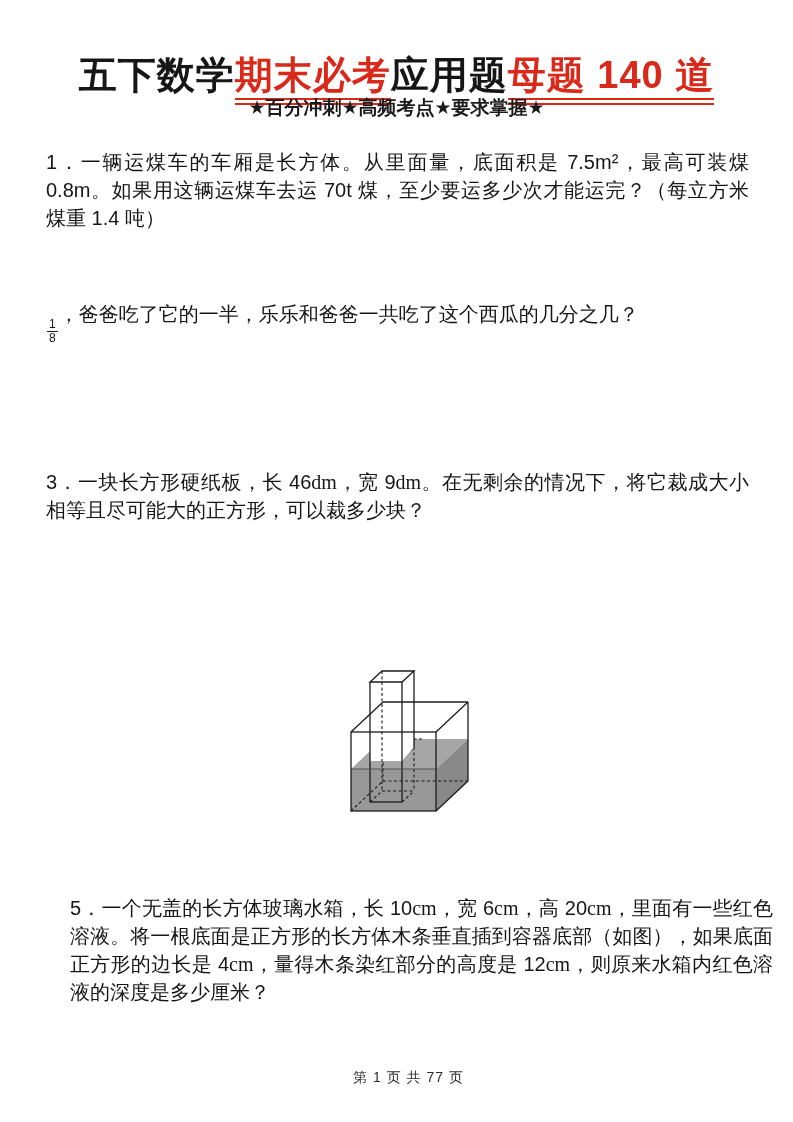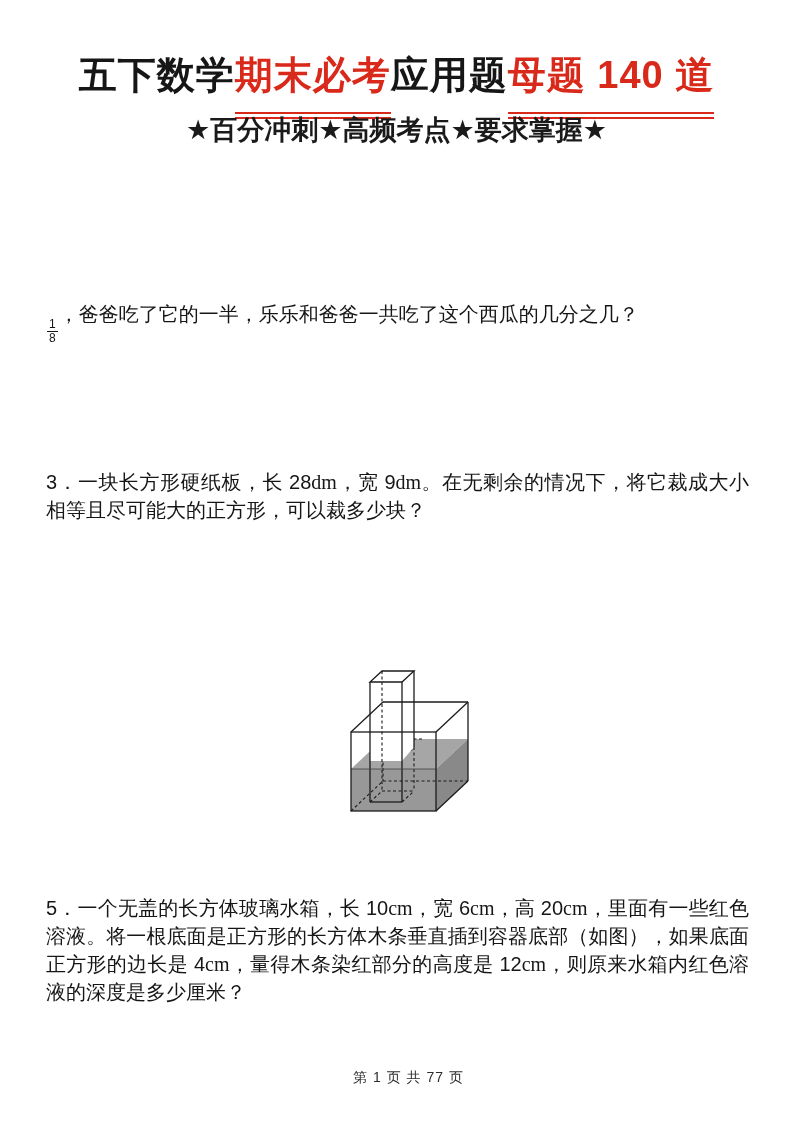--- a/index.html
+++ b/index.html
@@ -12,31 +12,31 @@
     color:#161616;
     overflow:hidden;
   }
   .title{
     position:absolute;top:54px;left:0;width:100%;
     margin:0;text-align:center;
     font-size:38px;font-weight:bold;line-height:1.15;
     letter-spacing:1px;white-space:nowrap;
   }
   .title .red{color:#d9291a;}
-  .title .u-dbl{border-bottom:7px double #d9291a;padding-bottom:16px;}
+  .title .u-dbl{border-bottom:7px double #d9291a;padding-bottom:2px;}
   .subtitle{
-    position:absolute;top:112px;left:0;width:100%;
-    text-align:center;font-size:27px;font-weight:bold;color:#1a1a1a;
+    position:absolute;top:95px;left:0;width:100%;
+    text-align:center;font-size:19px;font-weight:bold;color:#1a1a1a;
   }
   .prob{
     position:absolute;left:46px;width:703px;margin:0;
     font-size:20px;line-height:28px;
     text-align:justify;text-justify:inter-ideograph;
   }
-  .p1{top:148px;} .p2{top:300px;} .p3{top:468px;} .p4{top:621px;} .p5{top:894px;}
+  .p1{top:148px;} .p2{top:300px;} .p3{top:468px;} .p4{top:621px;} .p5{top:894px;margin-left:24px;}
   .unit{font-family:"Liberation Serif","DejaVu Serif",serif;}
   .frac{
     display:inline-flex;flex-direction:column;align-items:center;
     vertical-align:-7px;font-size:12px;line-height:1.05;margin:0 1px;
   }
   .frac .den{border-top:1.2px solid #161616;padding:0 2px;}
   .frac .num{padding:0 2px;}
   .figure{position:absolute;left:349px;top:670px;width:122px;height:144px;}
   .footer{
     position:absolute;top:1069px;left:12px;width:100%;
@@ -45,27 +45,28 @@
 </style>
 </head>
 <body>
 
 <div class="page">
 
   <h1 class="title"><span>五下数学</span><span class="red u-dbl">期末必考</span><span>应用题</span><span class="red u-dbl">母题 140 道</span></h1>
 
   <div class="subtitle">★百分冲刺★高频考点★要求掌握★</div>
 
+  <p class="prob p1"><span>1．一辆运煤车的车厢是长方体。从里面量，底面积是 7.5m²，最高可装煤 0.8m。如果用这辆运煤车去运 70t 煤，至少要运多少次才能运完？（每立方米煤重 1.4 吨）</span></p>
 
   <p class="prob p2"><span class="frac">
         <span class="num">1</span>
         <span class="den">8</span>
       </span><span>，爸爸吃了它的一半，乐乐和爸爸一共吃了这个西瓜的几分之几？</span></p>
 
-  <p class="prob p3"><span>3．一块长方形硬纸板，长 28</span><span class="unit">dm</span><span>，宽 9</span><span class="unit">dm</span><span>。在无剩余的情况下，将它裁成大小相等且尽可能大的正方形，可以裁多少块？</span></p>
+  <p class="prob p3"><span>3．一块长方形硬纸板，长 46</span><span class="unit">dm</span><span>，宽 9</span><span class="unit">dm</span><span>。在无剩余的情况下，将它裁成大小相等且尽可能大的正方形，可以裁多少块？</span></p>
 
 
   <svg class="figure" viewBox="0 0 122 144" xmlns="http://www.w3.org/2000/svg">
 
     <g>
       <polygon points="2,99 87,99 119,69 34,69" fill="#a6a6a6"></polygon>
       <polygon points="87,99 119,69 119,111 87,141" fill="#898989"></polygon>
       <polygon points="2,99 87,99 87,141 2,141" fill="#989898"></polygon>
     </g>
 

